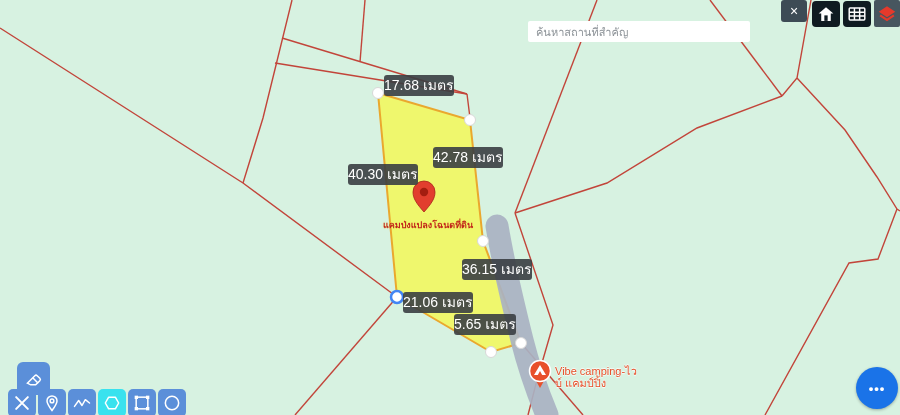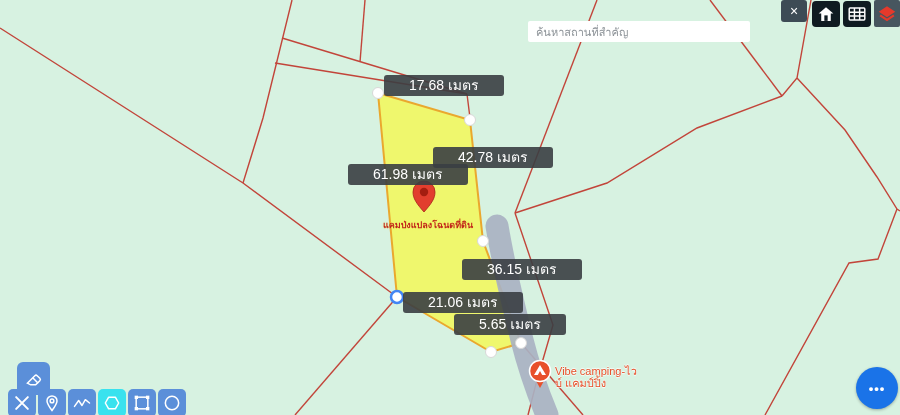--- a/index.html
+++ b/index.html
@@ -1,21 +1,21 @@
 <!DOCTYPE html>
 <html><head>
 <meta charset="utf-8">
 <style>
   html,body{margin:0;padding:0;}
   body{font-family:"Liberation Sans",sans-serif;}
   .stage{position:relative;width:900px;height:415px;background:#d7f2e1;overflow:hidden;}
   .map-svg{position:absolute;left:0;top:0;z-index:1;}
   
   .mlabel{position:absolute;z-index:5;background:rgba(58,62,66,.9);color:#fff;
-    font-size:14px;line-height:17px;padding:2px 25px;border-radius:3px;white-space:nowrap;}
+    font-size:14px;line-height:17px;padding:2px 0;border-radius:3px;white-space:nowrap;}
   .pin-caption{position:absolute;z-index:4;color:#c0251c;font-size:9px;font-weight:bold;
     white-space:nowrap;transform:translateX(-50%);text-shadow:0 0 2px rgba(255,255,80,.6);}
   .poi-label{position:absolute;z-index:4;color:#e8502a;font-size:11px;font-weight:normal;
     line-height:12px;white-space:nowrap;text-shadow:0 1px 1px #fff,0 -1px 1px #fff;}
   
   .searchbar{position:absolute;left:528px;top:1px;width:222px;height:21px;z-index:10;
     background:#fff;border:none;border-radius:2px;box-sizing:border-box;padding:0 8px;
     font-size:11px;color:#444;font-family:"Liberation Sans",sans-serif;margin-top:20px;}
   .searchbar::placeholder{color:#8d9398;}
   .clear-btn{position:absolute;left:781px;top:0;width:26px;height:22px;z-index:10;
@@ -81,21 +81,21 @@
     <g>
       <path d="M535,379 L545,379 L540,388 z" fill="#e8502a"></path>
       <circle cx="540" cy="371" r="10.5" fill="#e8502a" stroke="#fff" stroke-width="1.5"></circle>
       <path d="M540,365 l-6,10 h12 z" fill="#fff"></path>
       <path d="M540,371 l-2.6,4.8 h5.2 z" fill="#e8502a"></path>
     </g>
   </svg>
 
   <div class="mlabel" style="left:384px;top:75px">17.68 เมตร</div>
   <div class="mlabel" style="left:433px;top:147px">42.78 เมตร</div>
-  <div class="mlabel" style="left:348px;top:164px">61.98 เมตร</div>
+  <div class="mlabel" style="left:348px;top:164px">40.30 เมตร</div>
   <div class="mlabel" style="left:462px;top:259px">36.15 เมตร</div>
   <div class="mlabel" style="left:403px;top:292px">21.06 เมตร</div>
   <div class="mlabel" style="left:454px;top:314px">5.65 เมตร</div>
 
   <div class="pin-caption" style="left:428px;top:218px">แคมป่งแปลงโฉนดที่ดิน</div>
 
   <div class="poi-label" style="left:555px;top:365px">
     <div>Vibe camping-ไว</div>
     <div>บ์ แคมป์ปิ้ง</div>
   </div>

